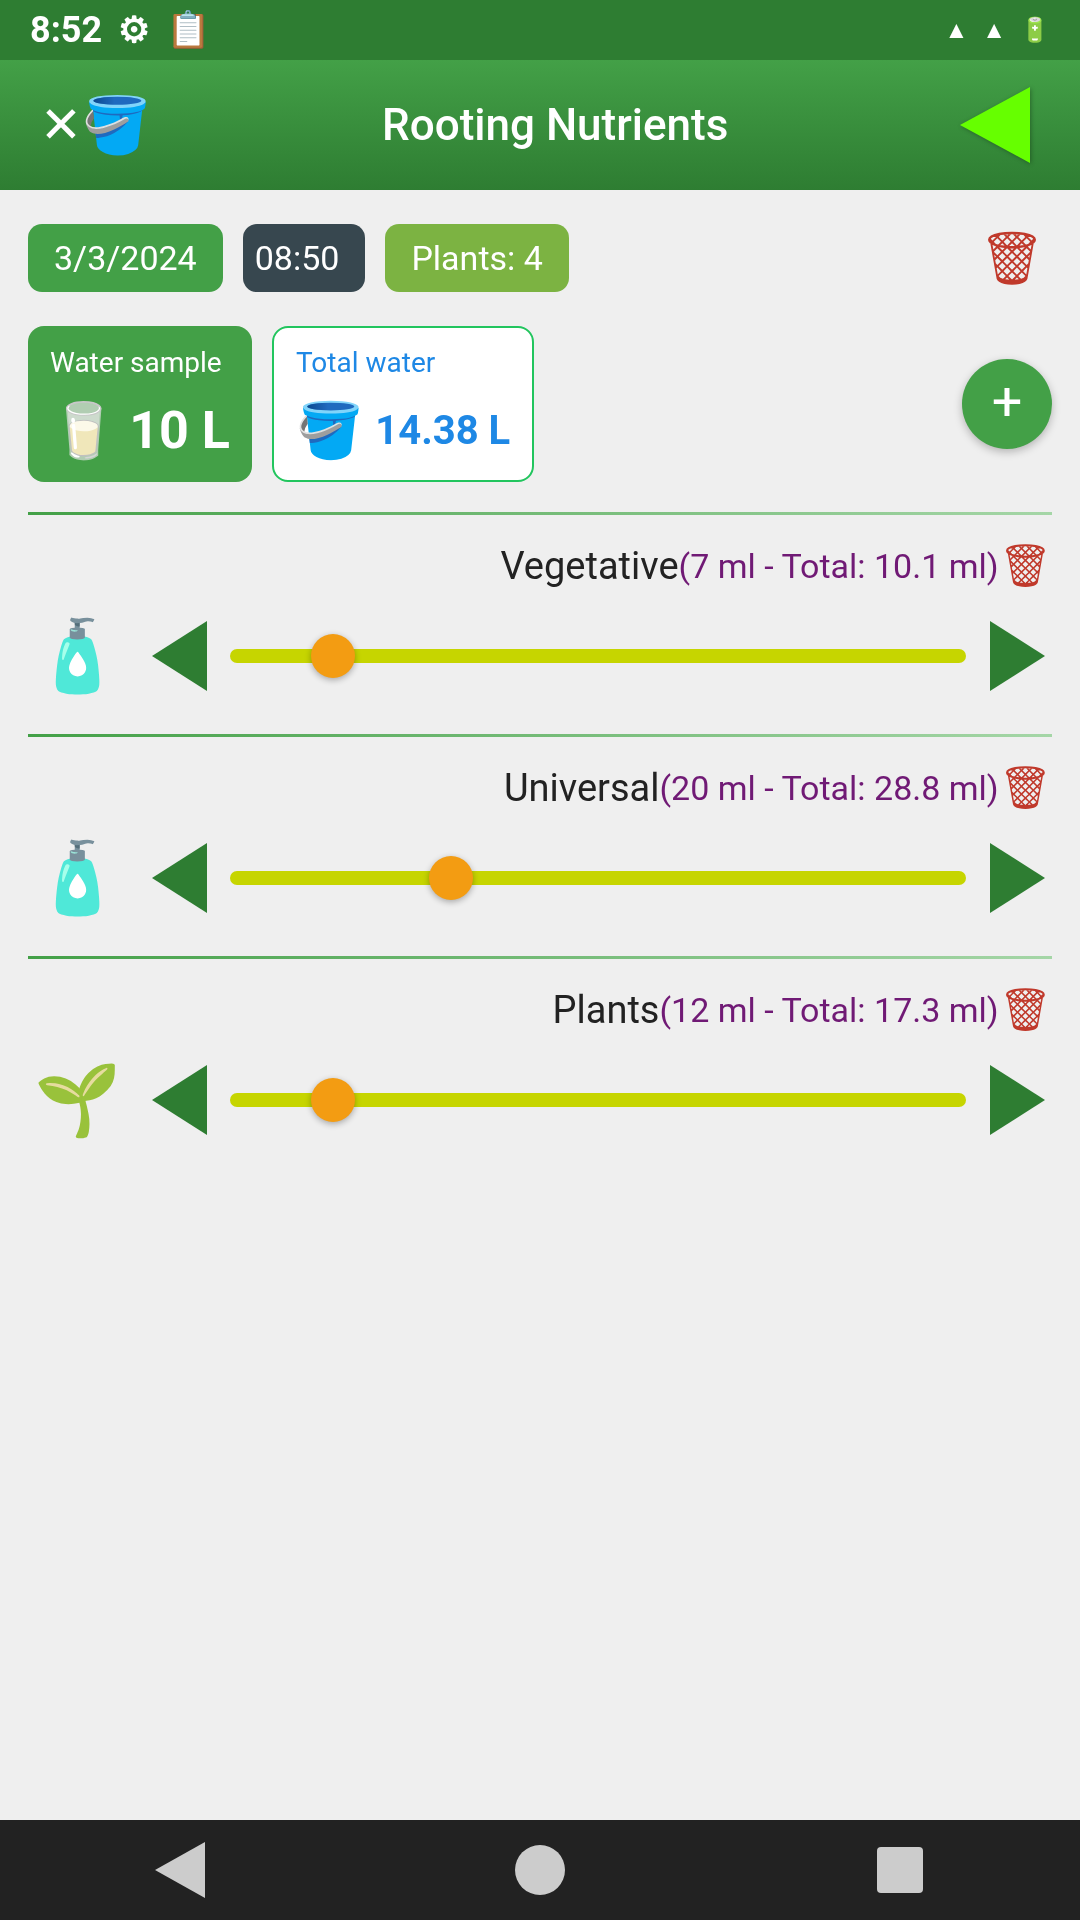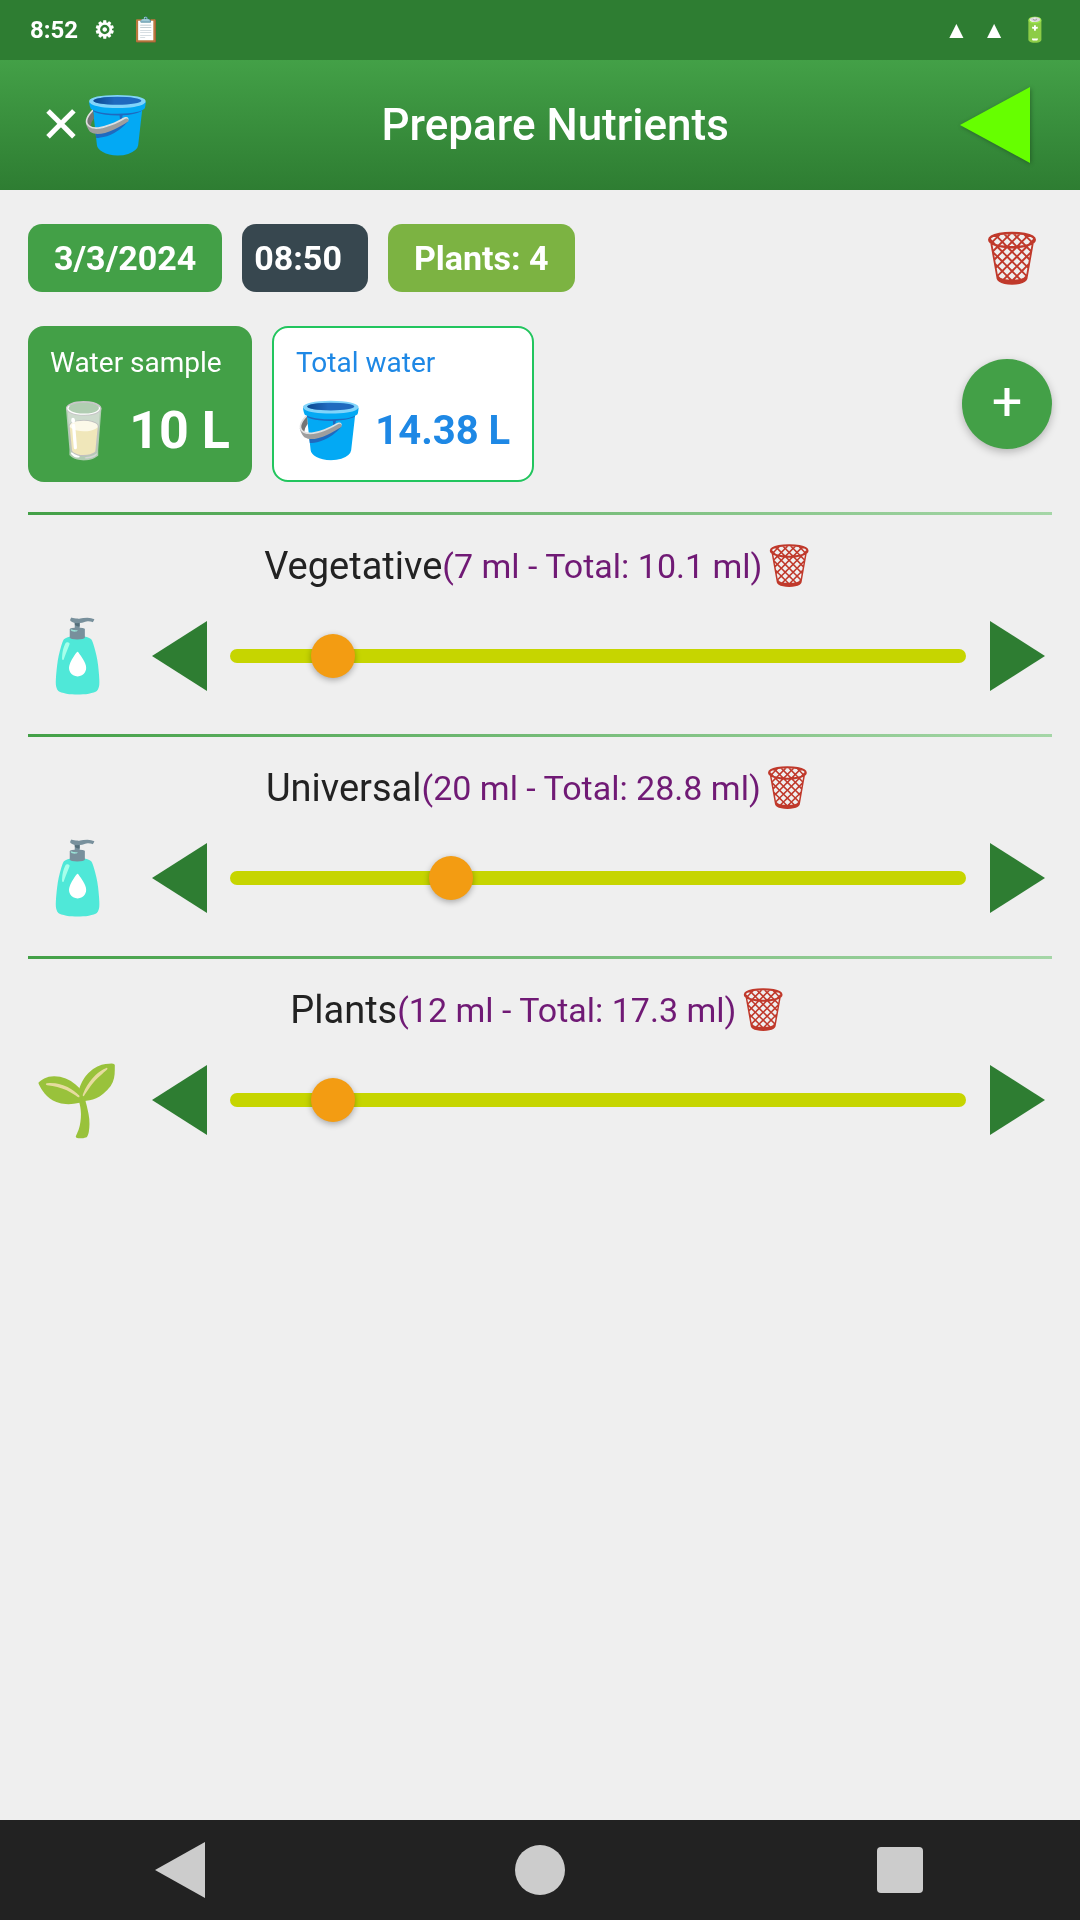--- a/index.html
+++ b/index.html
@@ -21,21 +21,21 @@
       display: flex;
       align-items: center;
       justify-content: space-between;
       padding: 0 30px;
     }
     .status-left {
       display: flex;
       align-items: center;
       gap: 16px;
       color: white;
-      font-size: 24px;
+      font-size: 36px;
       font-weight: bold;
     }
     .status-right {
       display: flex;
       align-items: center;
       gap: 14px;
       color: white;
     }
     .status-icon {
       font-size: 24px;
@@ -95,21 +95,21 @@
     .info-row {
       display: flex;
       align-items: center;
       gap: 20px;
       margin-bottom: 28px;
     }
     .badge {
       border-radius: 14px;
       padding: 14px 26px;
       font-size: 34px;
-      font-weight: bold;
+      font-weight: normal;
       color: white;
     }
     .badge-date { background: #43a047; }
     .badge-time { background: #37474f; padding-left: 12px; }
     .badge-plants { background: #7cb342; }
     .delete-btn {
       margin-left: auto;
       width: 80px;
       height: 80px;
       display: flex;
@@ -207,21 +207,21 @@
       background: linear-gradient(90deg, #43a047, #a5d6a7);
       margin: 0 0 12px 0;
     }
 
     .nutrient-section {
       margin-bottom: 10px;
     }
     .nutrient-header {
       display: flex;
       align-items: center;
-      justify-content: center;
+      justify-content: flex-end;
       padding: 14px 0 6px 0;
     }
     .nutrient-name {
       font-size: 38px;
       color: #222;
       font-weight: 400;
     }
     .nutrient-info {
       font-size: 34px;
       color: #701a75;
@@ -369,21 +369,21 @@
   <div class="status-right">
     <span class="status-icon">▲</span>
     <span class="status-icon">▲</span>
     <span class="status-icon">🔋</span>
   </div>
 </div>
 
 <div class="toolbar">
   <span class="toolbar-icon">✕</span>
   <span class="toolbar-logo">🪣</span>
-  <span class="toolbar-title">Prepare Nutrients</span>
+  <span class="toolbar-title">Rooting Nutrients</span>
   <div class="toolbar-back">
     <div class="back-arrow"></div>
   </div>
 </div>
 
 <div class="main-content">
 
   <div class="info-row">
     <span class="badge badge-date">3/3/2024</span>
     <span class="badge badge-time">08:50</span>

